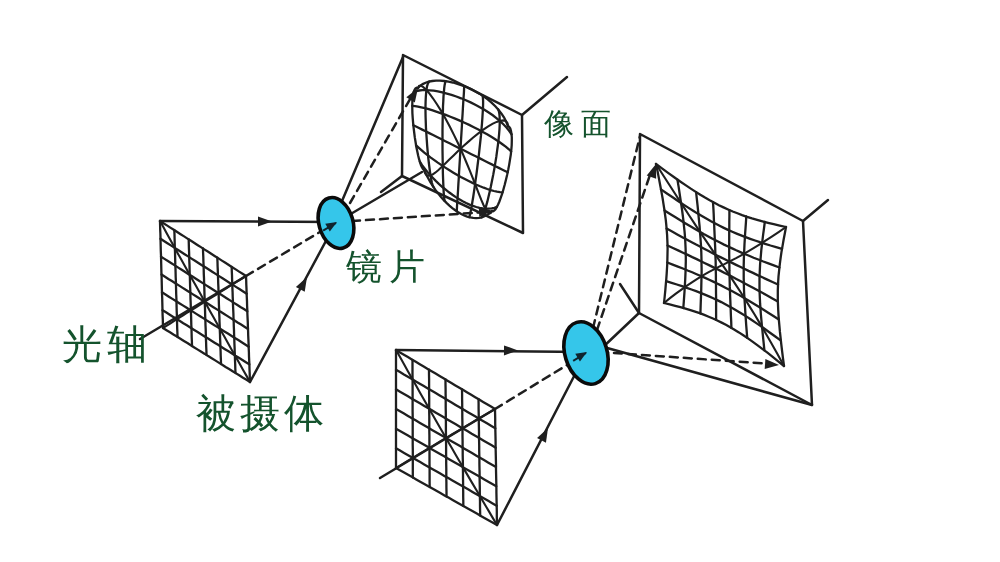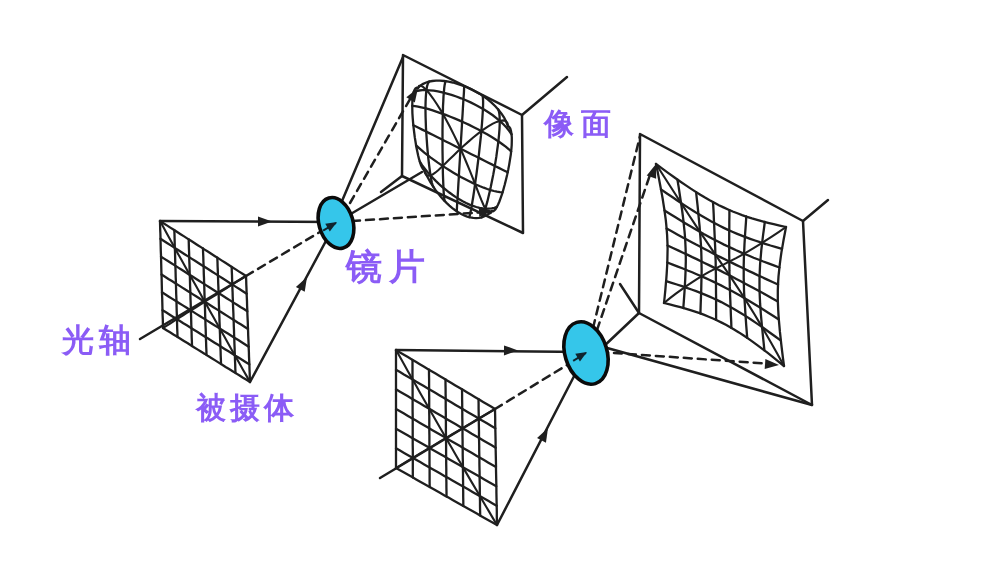--- a/index.html
+++ b/index.html
@@ -2,21 +2,21 @@
 <html><head>
 <meta charset="utf-8">
 <style>
   html,body{margin:0;padding:0;background:#ffffff;}
   .stage{
     position:relative;width:1000px;height:562px;background:#ffffff;
     overflow:hidden;font-family:"DejaVu Sans","Liberation Sans",sans-serif;
   }
   .stage svg{position:absolute;left:0;top:0;}
   .lbl{
-    position:absolute;font-weight:bold;color:#8b5cf6;line-height:1;
+    position:absolute;font-weight:normal;color:#14532d;line-height:1;
     white-space:nowrap;user-select:none;
   }
 </style>
 </head>
 <body>
 
 <div class="stage">
   <svg id="diagram-svg" width="1000" height="562" viewBox="0 0 1000 562">
       <g>
         <path d="M403,55 L522,115 L523,233 L402,176 Z" fill="#ffffff" stroke="#1f1f1f" stroke-width="2.5" stroke-linejoin="round"></path>
@@ -139,17 +139,17 @@
         <polygon points="548,428 545.944873404478,442.72333028483627 537.0828376121659,438.0903699336377" fill="#1f1f1f"></polygon>
         <polygon points="779,365 764.6853209276418,369.0112296188814 765.3828856650831,359.0355891162831" fill="#1f1f1f"></polygon>
         <polygon points="656,164 656.1696387155964,178.86510083067623 646.7144529596032,175.60941928610464" fill="#1f1f1f"></polygon>
       </g>
       <g>
         <ellipse cx="586" cy="353" rx="21" ry="32" transform="rotate(-17 586 353)" fill="#35c6ea" stroke="#0b0b0b" stroke-width="3.6"></ellipse>
         <line x1="573.1695360975924" y1="360.77040514059695" x2="586" y2="353" stroke="#10242e" stroke-width="2"></line>
         <polygon points="587,352 579.9221146804135,361.5474362738267 575.2598715960554,353.8491579323822" fill="#10242e"></polygon>
       </g>
     </svg>
-  <div class="lbl" style="left: 62px; top: 324px; font-size: 32px; letter-spacing: 5px;">光轴</div>
-  <div class="lbl" style="left: 196px; top: 393px; font-size: 30px; letter-spacing: 4px;">被摄体</div>
+  <div class="lbl" style="left: 62px; top: 324px; font-size: 40px; letter-spacing: 5px;">光轴</div>
+  <div class="lbl" style="left: 196px; top: 393px; font-size: 40px; letter-spacing: 4px;">被摄体</div>
   <div class="lbl" style="left: 346px; top: 249px; font-size: 36px; letter-spacing: 7px;">镜片</div>
   <div class="lbl" style="left: 544px; top: 109px; font-size: 30px; letter-spacing: 7px;">像面</div>
 </div>
 
 </body></html>

